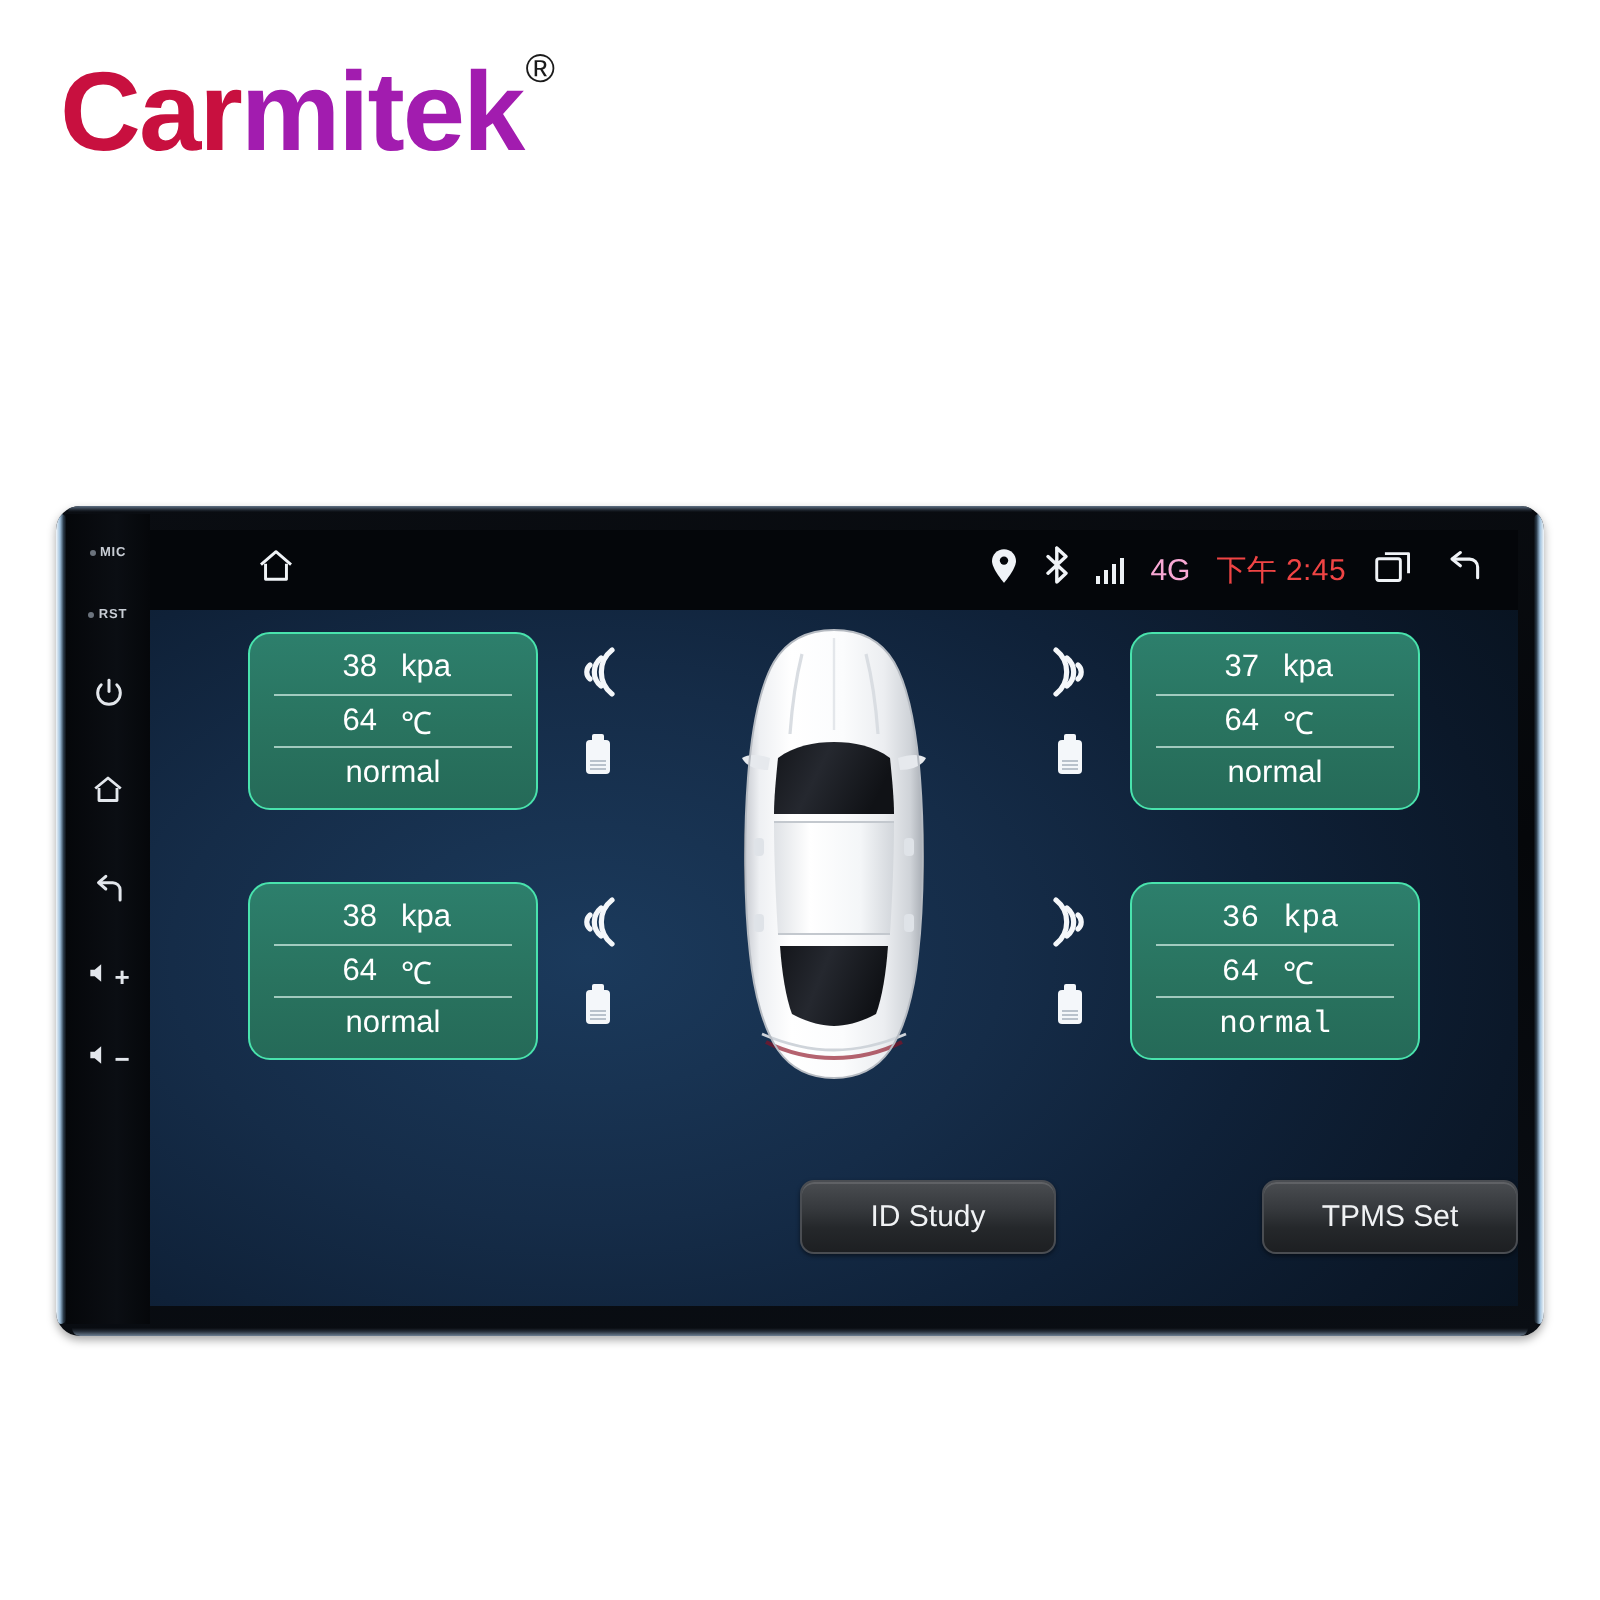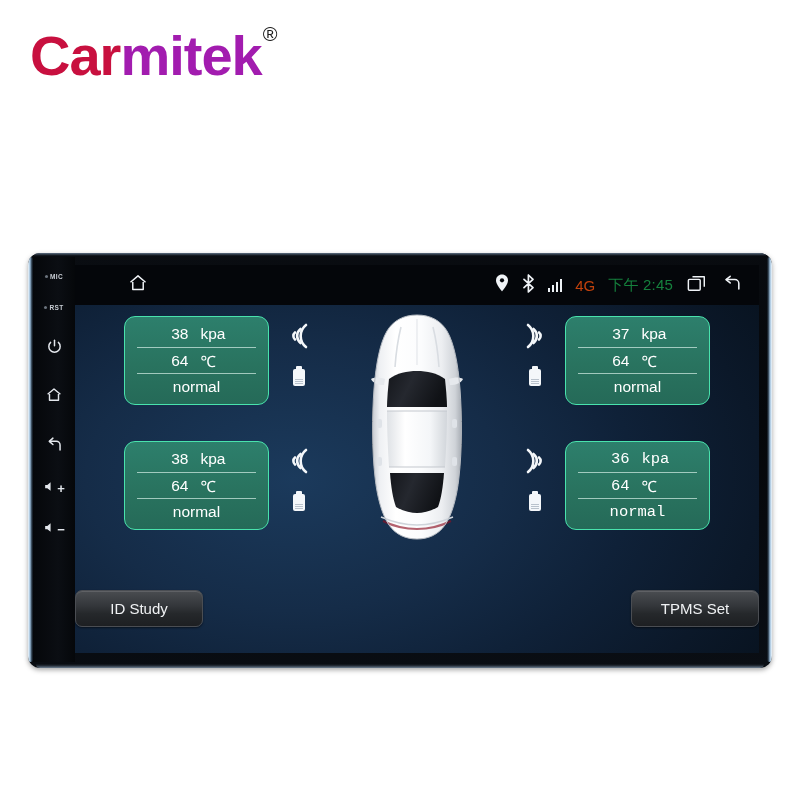--- a/index.html
+++ b/index.html
@@ -165,26 +165,26 @@
     align-items: center;
   }
   .sb-right {
     position: absolute;
     right: 16px;
     display: flex;
     align-items: center;
     gap: 13px;
   }
   .sb-text {
-    color: #15803d;
+    color: #ef4444;
     font-size: 15px;
     letter-spacing: .2px;
     white-space: nowrap;
   }
-  .sb-4g { color: #c2410c; font-size: 15px; }
+  .sb-4g { color: #f9a8d4; font-size: 15px; }
   .sig-bars {
     display: flex;
     align-items: flex-end;
     gap: 1.5px;
     height: 13px;
   }
   .sig-bars i {
     display: block;
     width: 2.5px;
     background: #eef2f6;
@@ -278,21 +278,21 @@
     width: 120px;
     height: 232px;
   }
 
   
   .btn-row {
     position: absolute;
     left: 0; right: 0;
     bottom: 26px;
     display: flex;
-    justify-content: space-between;
+    justify-content: flex-end;
     gap: 103px;
   }
   .ui-btn {
     width: 128px;
     height: 37px;
     border-radius: 7px;
     border: 1px solid #4a4d52;
     background: linear-gradient(180deg,#4a4d51 0%, #35383c 40%, #25282b 65%, #1d1f22 100%);
     color: #f0f2f4;
     font-size: 15px;

